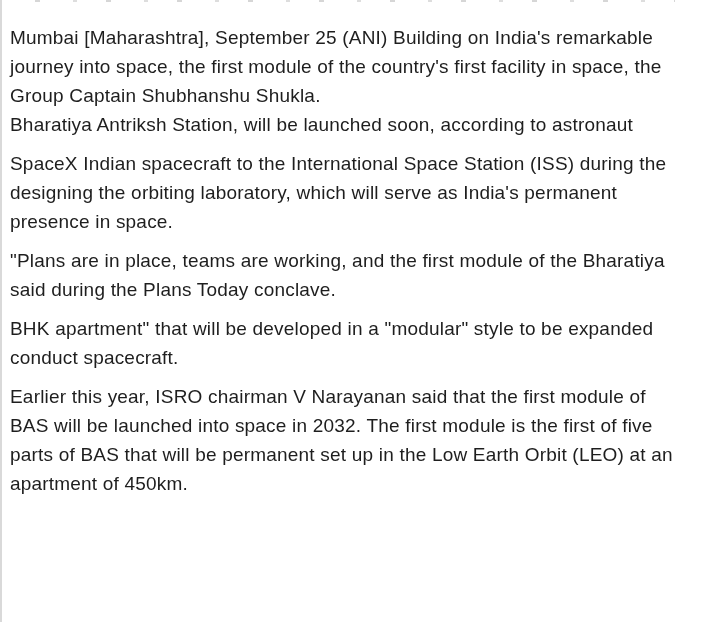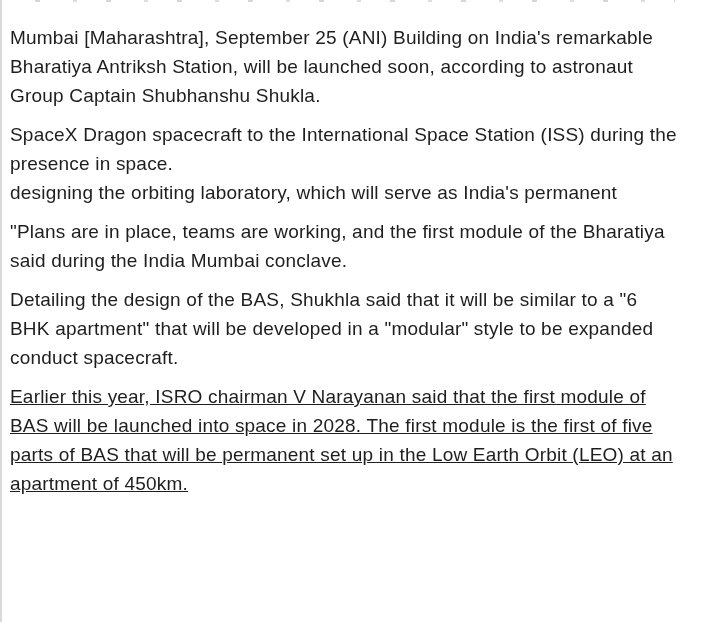--- a/index.html
+++ b/index.html
@@ -48,56 +48,55 @@
     top: 0;
     width: 700px;
     padding-top: 3px;
     margin-top: 20px;
   }
   .paragraph {
     margin-bottom: 10px;
   }
   .paragraph:last-child {
     margin-bottom: 0;
-    text-decoration: underline;
   }
   .text-line {
     font-size: 19px;
     line-height: 29px;
     letter-spacing: 0.2px;
     white-space: nowrap;
     font-weight: 400;
   }
 </style>
 </head>
 <body>
 
 <div class="left-edge"></div>
 <div class="clipped-top"></div>
 
 <main class="article">
 
 <div class="paragraph">
       <div class="text-line">Mumbai [Maharashtra], September 25 (ANI) Building on India's remarkable</div>
+      <div class="text-line">journey into space, the first module of the country's first facility in space, the</div>
+      <div class="text-line">Group Captain Shubhanshu Shukla.</div>
       <div class="text-line">Bharatiya Antriksh Station, will be launched soon, according to astronaut</div>
-      <div class="text-line">Group Captain Shubhanshu Shukla.</div>
     </div>
     <div class="paragraph">
-      <div class="text-line">SpaceX Dragon spacecraft to the International Space Station (ISS) during the</div>
+      <div class="text-line">SpaceX Indian spacecraft to the International Space Station (ISS) during the</div>
+      <div class="text-line">designing the orbiting laboratory, which will serve as India's permanent</div>
       <div class="text-line">presence in space.</div>
-      <div class="text-line">designing the orbiting laboratory, which will serve as India's permanent</div>
     </div>
     <div class="paragraph">
       <div class="text-line">"Plans are in place, teams are working, and the first module of the Bharatiya</div>
-      <div class="text-line">said during the India Mumbai conclave.</div>
+      <div class="text-line">said during the Plans Today conclave.</div>
     </div>
     <div class="paragraph">
-      <div class="text-line">Detailing the design of the BAS, Shukhla said that it will be similar to a "6</div>
       <div class="text-line">BHK apartment" that will be developed in a "modular" style to be expanded</div>
       <div class="text-line">conduct spacecraft.</div>
     </div>
     <div class="paragraph">
       <div class="text-line">Earlier this year, ISRO chairman V Narayanan said that the first module of</div>
-      <div class="text-line">BAS will be launched into space in 2028. The first module is the first of five</div>
+      <div class="text-line">BAS will be launched into space in 2032. The first module is the first of five</div>
       <div class="text-line">parts of BAS that will be permanent set up in the Low Earth Orbit (LEO) at an</div>
       <div class="text-line">apartment of 450km.</div>
     </div>
   </main>
 
 </body></html>

